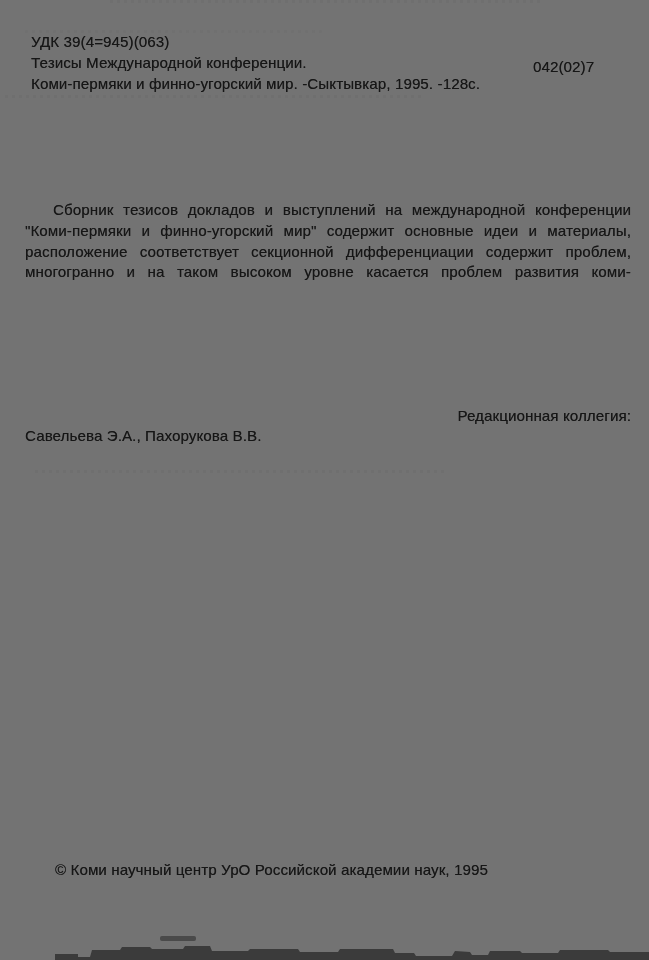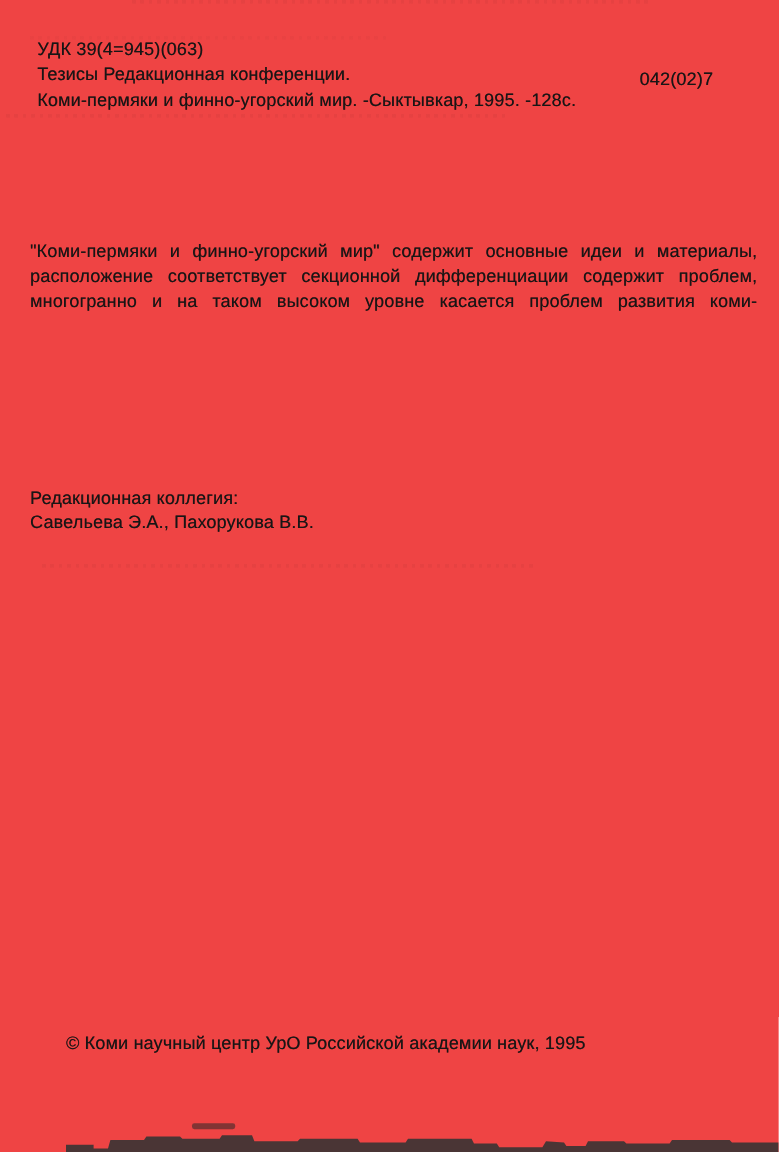--- a/index.html
+++ b/index.html
@@ -1,36 +1,36 @@
 <!DOCTYPE html>
 <html lang="ru"><head>
 <meta charset="utf-8">
 <style>
   html, body { margin: 0; padding: 0; background: #ffffff; }
   .page {
     position: relative;
     width: 649px;
     height: 960px;
-    background: #ef4444;
+    background: #737373;
     overflow: hidden;
     font-family: "Liberation Sans", "DejaVu Sans", sans-serif;
     color: #161616;
     font-size: 15px;
     line-height: 20.8px;
     letter-spacing: 0.15px;
     text-shadow: 0.25px 0 0 rgba(0,0,0,0.55);
   }
   .abs { position: absolute; }
   .header-block { top: 32px; left: 31px; width: 560px; }
   .index-code { top: 32px; left: 533px; margin-top: 25px; }
   .abstract-block { top: 200px; left: 25px; width: 606px; }
   .line { height: 20.8px; white-space: nowrap; }
   .line.just { text-align: justify; text-align-last: justify; white-space: normal; }
   .indent { text-indent: 28px; }
-  .editorial-heading { top: 406px; left: 25px; width: 606px; text-align: left; }
+  .editorial-heading { top: 406px; left: 25px; width: 606px; text-align: right; }
   .editorial-block { top: 426px; left: 25px; width: 606px; }
   .copyright-line { top: 860px; left: 55px; }
   
   .noise {
     height: 3px;
     background-image: repeating-linear-gradient(90deg,
       rgba(0,0,0,0.07) 0 3px, rgba(0,0,0,0) 3px 7px);
     opacity: 0.55;
   }
   .noise-a { top: 0px;   left: 110px; width: 430px; }
@@ -48,26 +48,27 @@
 
 <div class="page">
 
   <div class="abs noise noise-a"></div>
   <div class="abs noise noise-b"></div>
   <div class="abs noise noise-c"></div>
   <div class="abs noise noise-d"></div>
 
   <div class="abs header-block">
     <div class="line">УДК 39(4=945)(063)</div>
-    <div class="line">Тезисы Редакционная конференции.</div>
+    <div class="line">Тезисы Международной конференции.</div>
     <div class="line">Коми-пермяки и финно-угорский мир. -Сыктывкар, 1995. -128с.</div>
   </div>
   <div class="abs index-code line">042(02)7</div>
 
   <div class="abs abstract-block">
+    <div class="line just indent">Сборник тезисов докладов и выступлений на международной конференции</div>
     <div class="line just">"Коми-пермяки и финно-угорский мир" содержит основные идеи и материалы,</div>
     <div class="line just">расположение соответствует секционной дифференциации содержит проблем,</div>
     <div class="line just">многогранно и на таком высоком уровне касается проблем развития коми-</div>
   </div>
 
   <div class="abs editorial-heading line">Редакционная коллегия:</div>
   <div class="abs editorial-block">
     <div class="line">Савельева Э.А., Пахорукова В.В.</div>
   </div>
 

